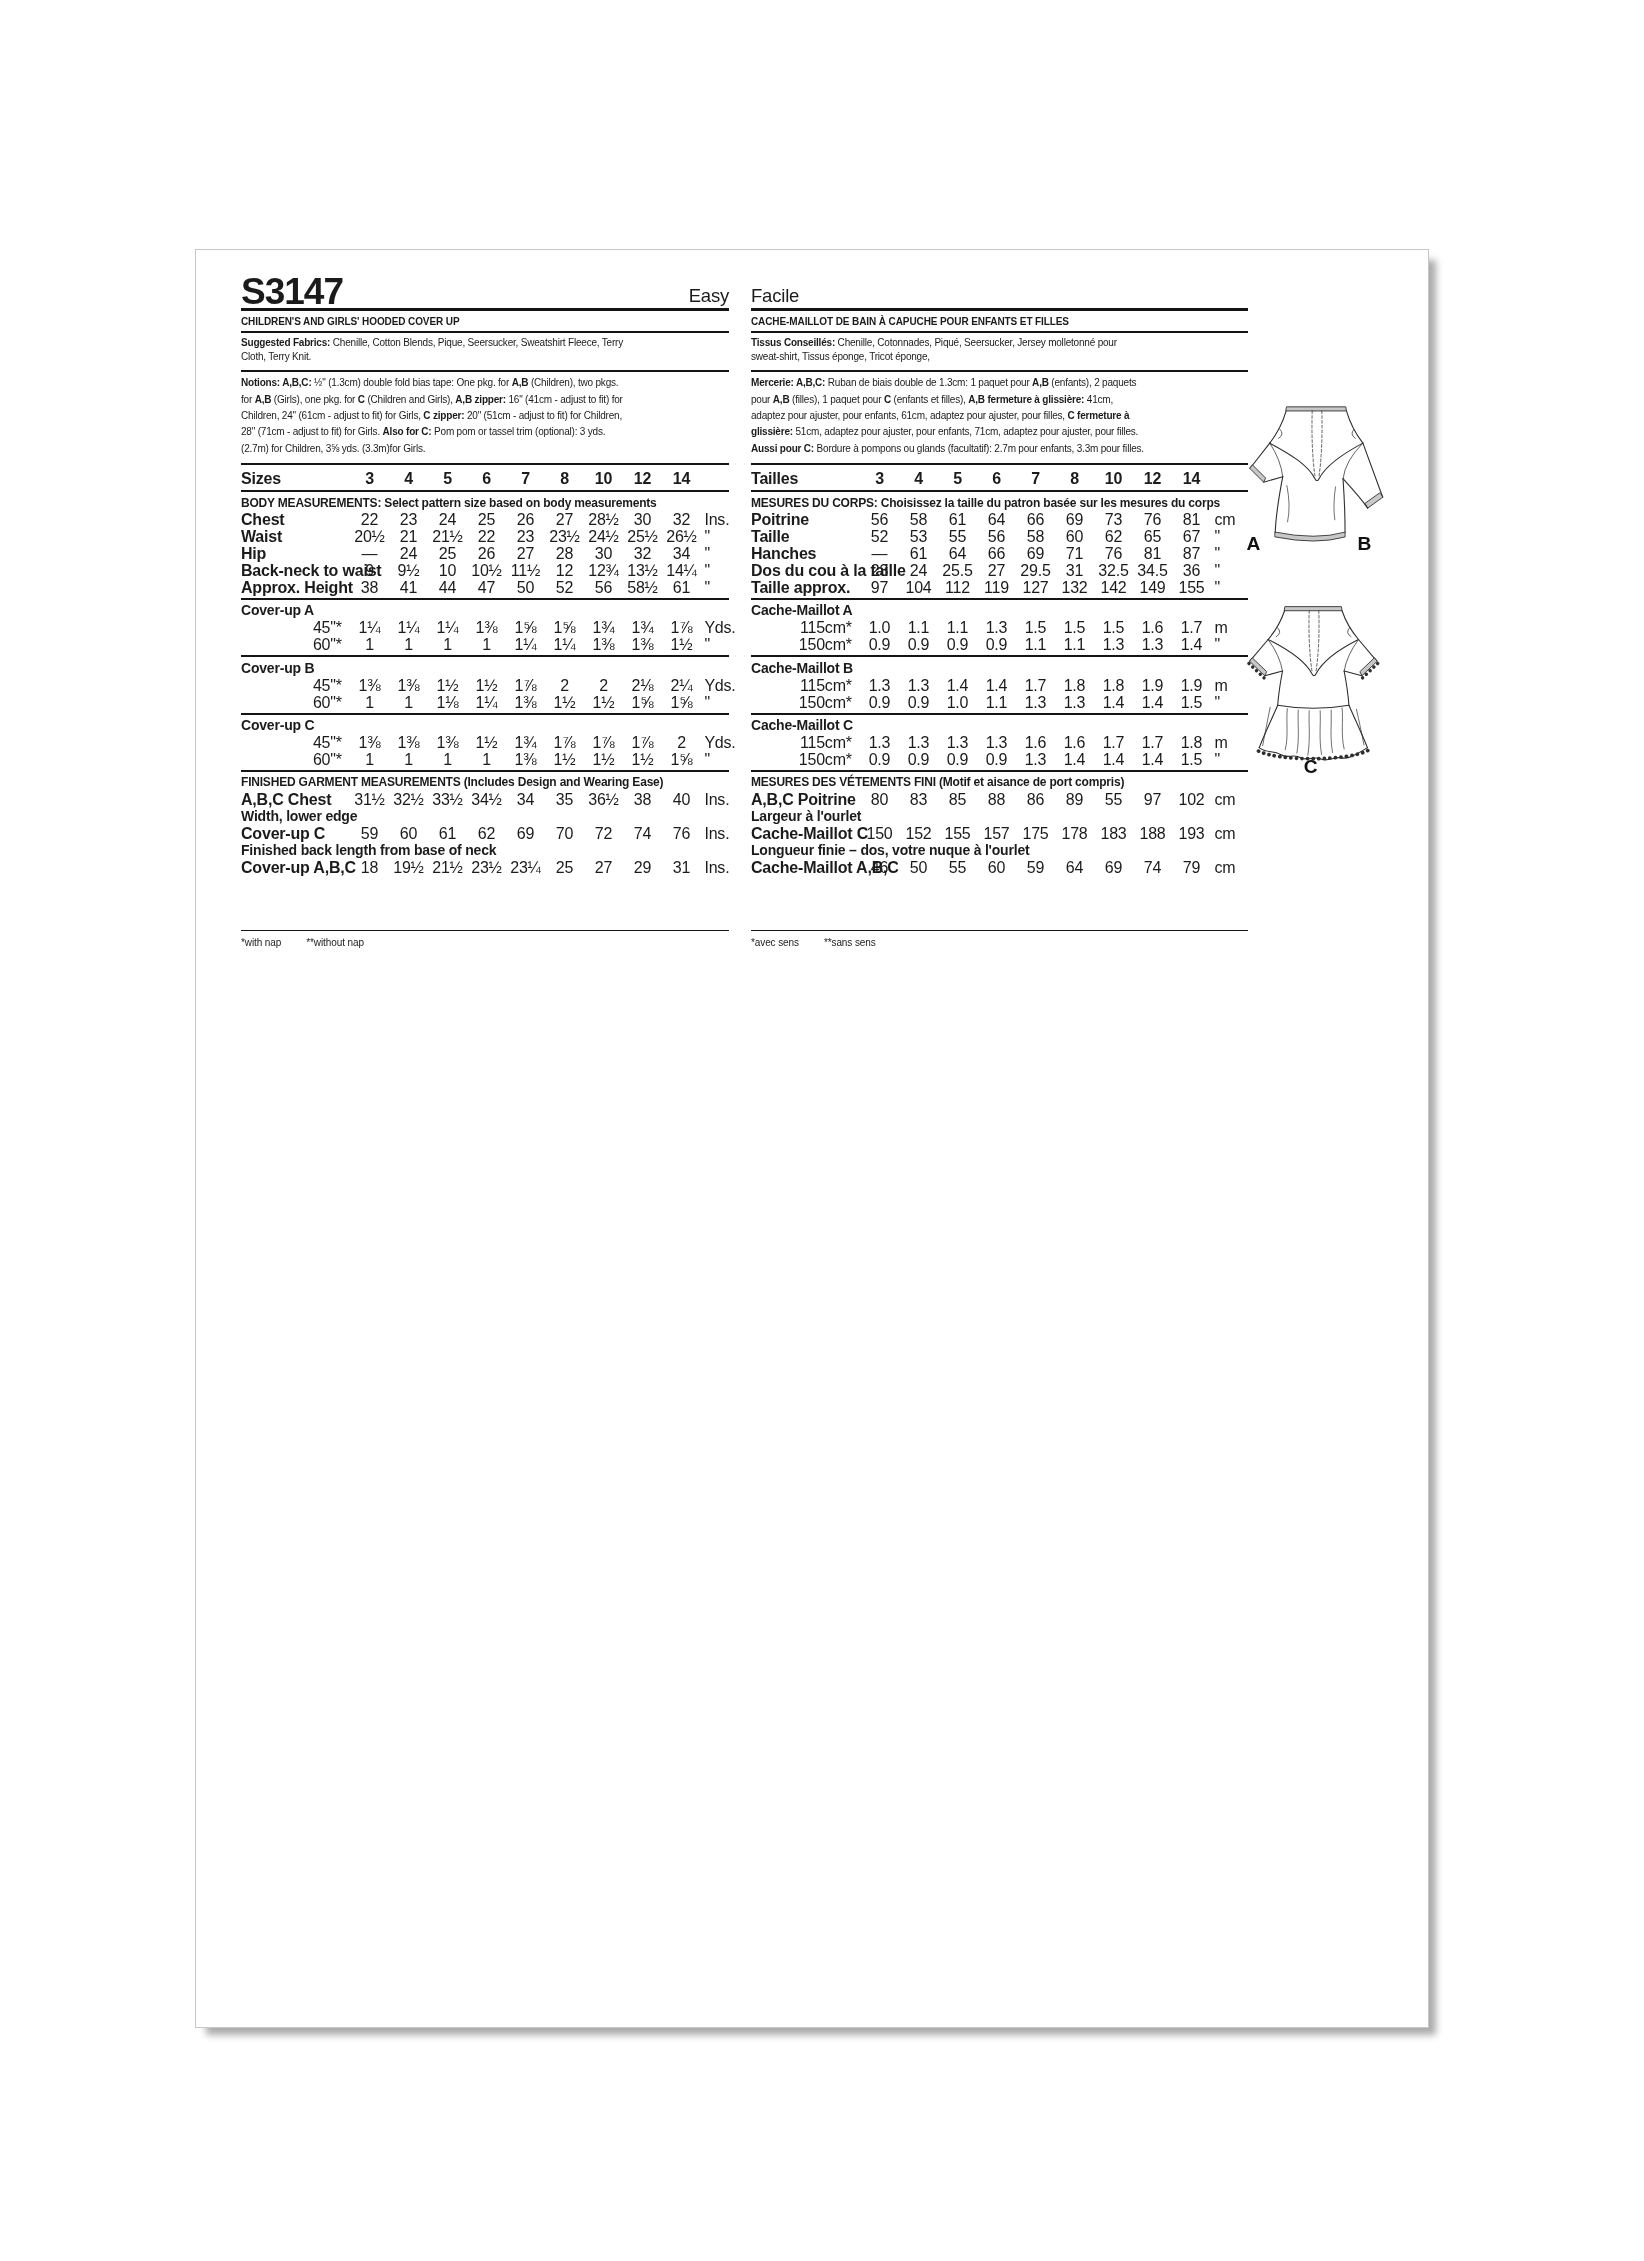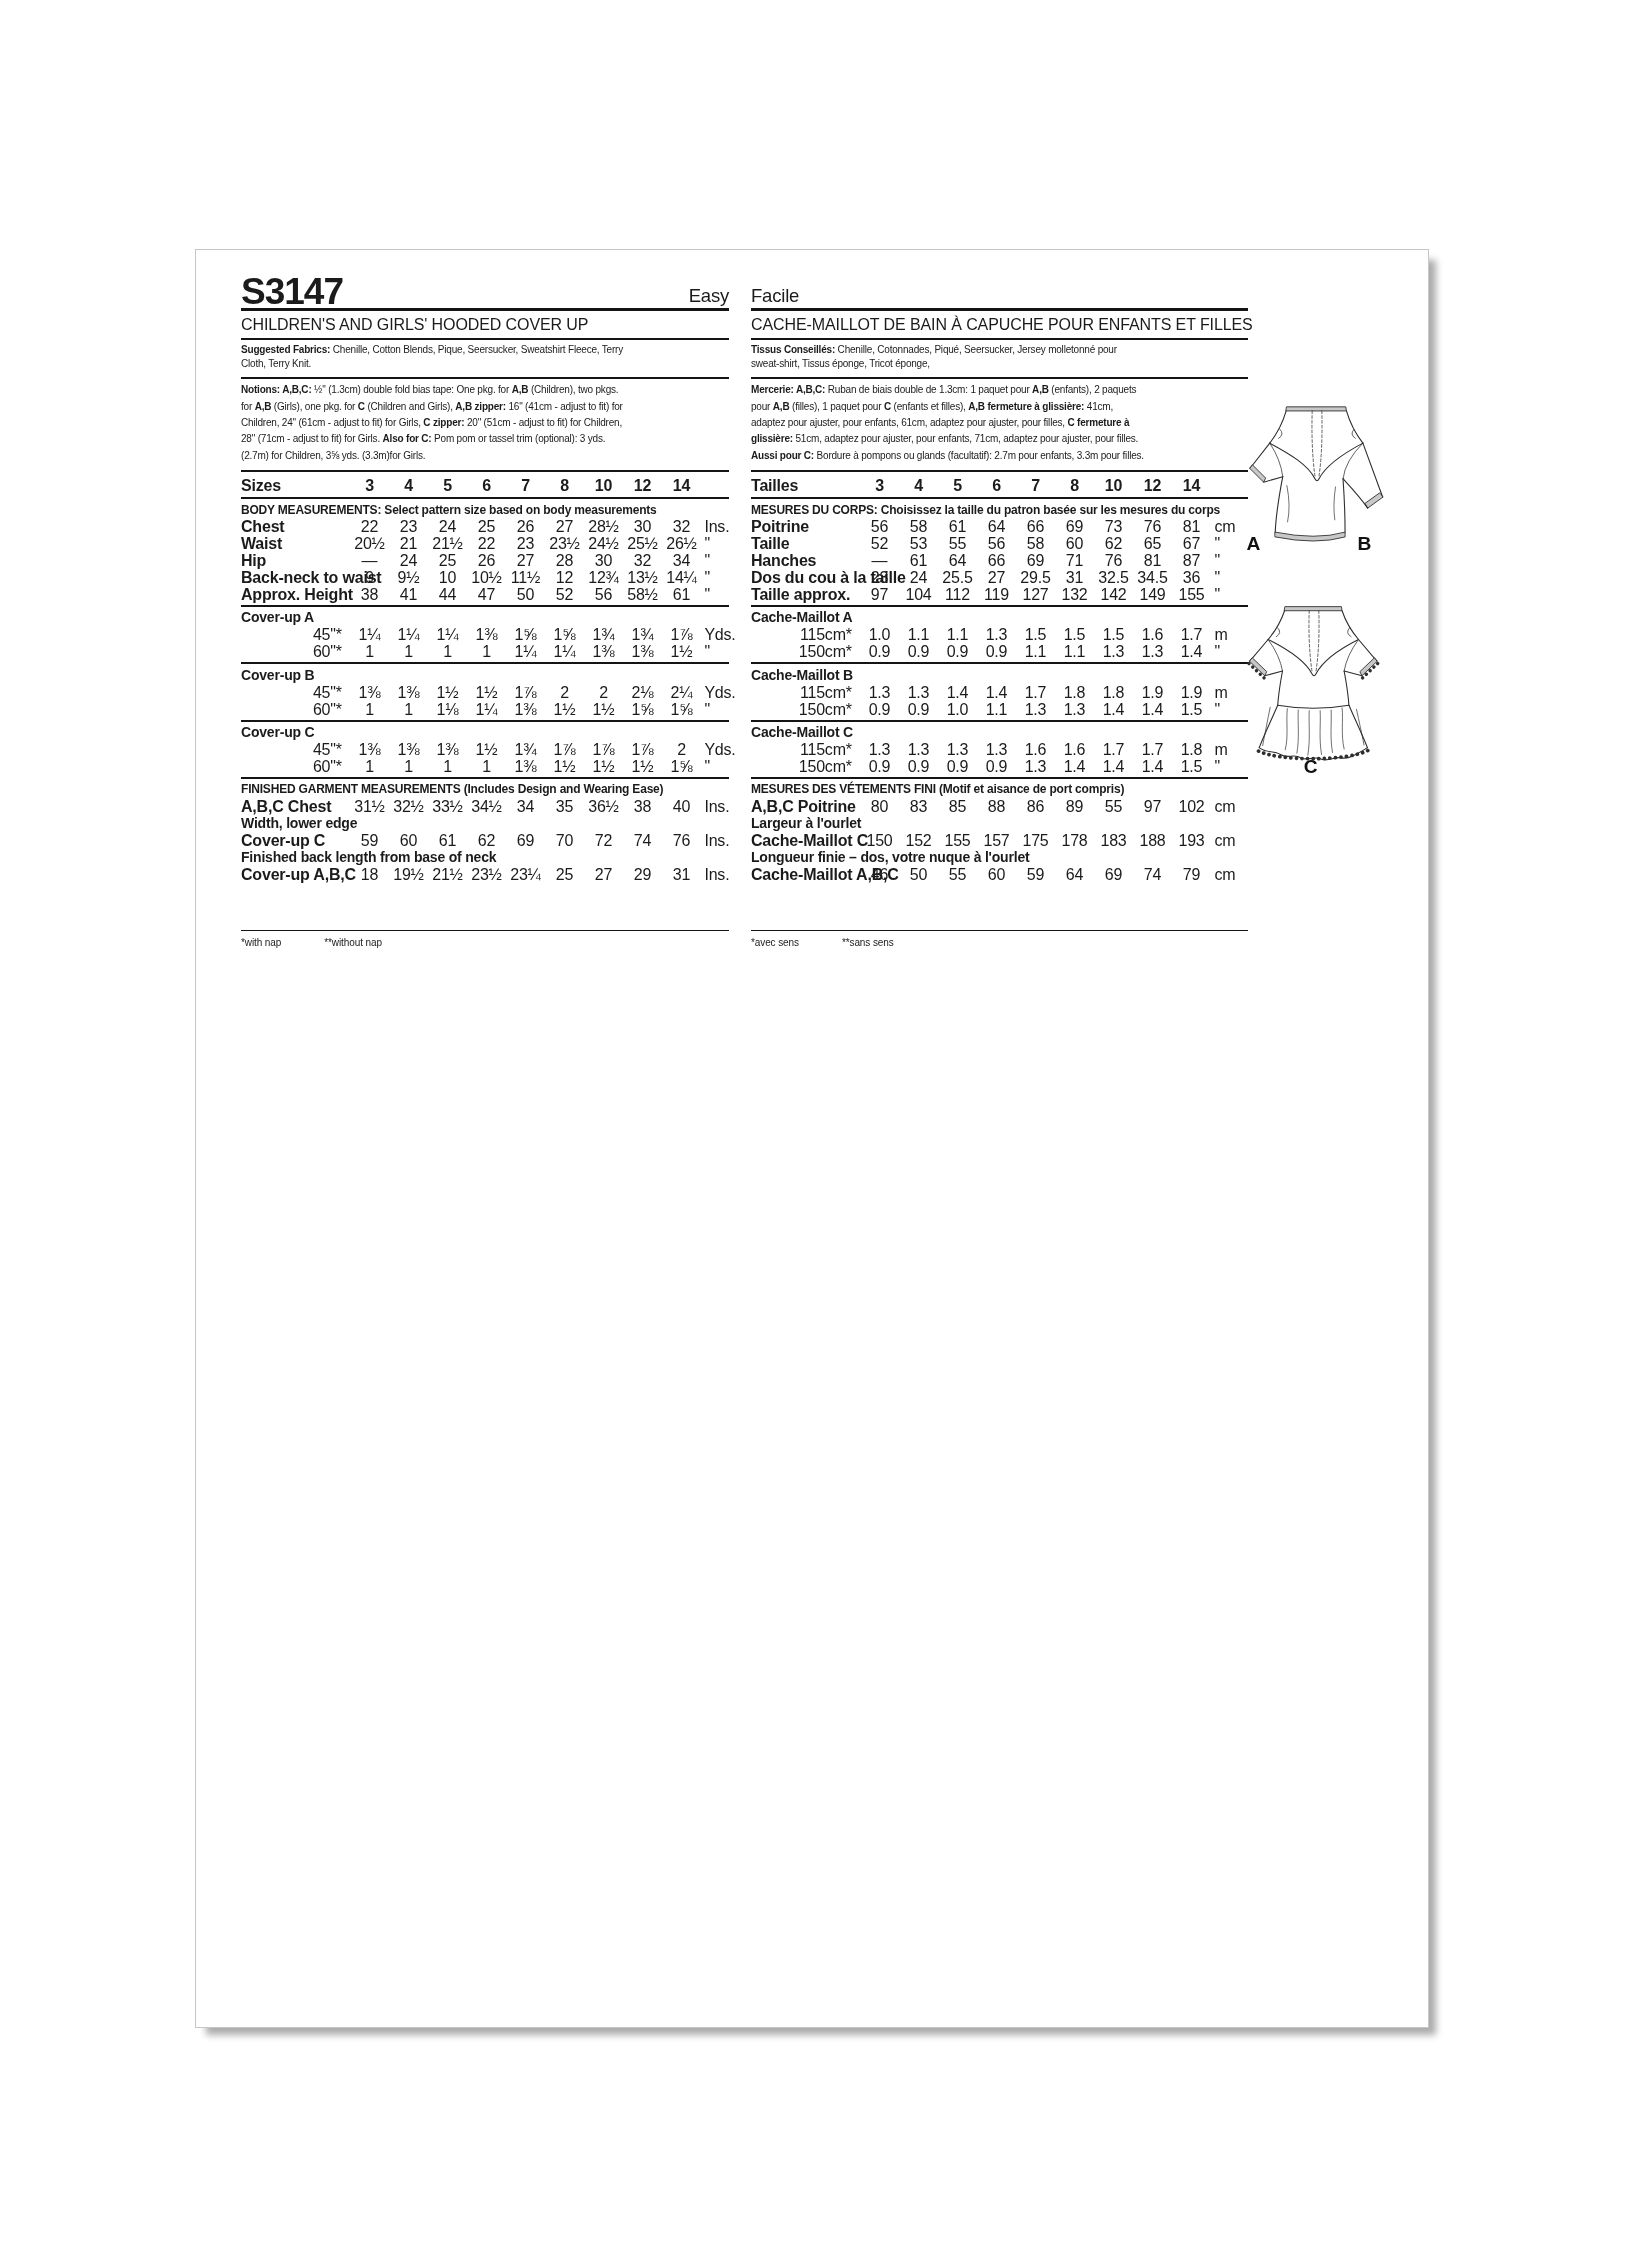--- a/index.html
+++ b/index.html
@@ -12,41 +12,41 @@
   .col.fr{left:555px;width:497px;}
   .masthead{display:flex;justify-content:space-between;align-items:flex-end;height:34px;
             padding-bottom:2.1px;box-sizing:border-box;}
   .masthead.fr-head{}
   .code{font-size:37px;font-weight:bold;letter-spacing:-1px;line-height:29px;}
   .difficulty{font-size:18.5px;line-height:20px;letter-spacing:-0.2px;}
   .rule{background:#141414;}
   .rule.heavy{height:3.4px;}
   .rule.thin{height:1.4px;}
   .rule.mid{height:2.1px;margin:2.1px 0;}
-  .coltitle{font-size:16px;font-weight:normal;margin:4.8px 0 4.1px 0;letter-spacing:-0.1px;white-space:nowrap;}
+  .coltitle{font-size:10px;font-weight:bold;margin:4.8px 0 4.1px 0;letter-spacing:-0.1px;white-space:nowrap;}
   .para{font-size:10px;letter-spacing:-0.2px;margin:3.4px 0 5.5px 0;}
   .para .line{white-space:nowrap;line-height:14.4px;}
   .para.big .line{line-height:16.4px;}
   .para .b{font-weight:bold;}
   .tbl{margin-top:0;}
   .trow{display:grid;grid-template-columns:109px repeat(9,39px) minmax(0,1fr);
         font-size:16px;line-height:17px;align-items:baseline;letter-spacing:-0.2px;}
   .trow .label{white-space:nowrap;font-weight:bold;}
   .trow.sub .label{font-weight:normal;text-align:right;padding-right:8.2px;}
   .trow .num{text-align:center;white-space:nowrap;}
   .trow .unit{text-align:left;padding-left:3.4px;white-space:nowrap;}
   .trow.head{font-weight:bold;margin-top:5.5px;line-height:18px;}
   .trow.head .num{font-weight:bold;}
   .theading{font-size:12px;font-weight:bold;line-height:16.4px;margin-top:1.4px;
             letter-spacing:-0.2px;white-space:nowrap;}
   .tlabel{font-size:14px;font-weight:bold;line-height:17px;white-space:nowrap;letter-spacing:-0.2px;}
   .tlabel.name{margin-top:1.4px;}
   .footnote{position:absolute;top:656px;left:0;right:0;}
   .footnote .rule{height:1.4px;margin-bottom:5.5px;}
-  .fn-text{font-size:10px;display:flex;gap:43px;letter-spacing:-0.1px;}
+  .fn-text{font-size:10px;display:flex;gap:25px;letter-spacing:-0.1px;}
   .illo{position:absolute;}
   .illo text{font-family:"Liberation Sans","DejaVu Sans",sans-serif;font-weight:bold;
              font-size:28px;fill:#111;}
 </style>
 </head>
 <body>
 
 <div class="sheet">
 
   <section class="col en">

